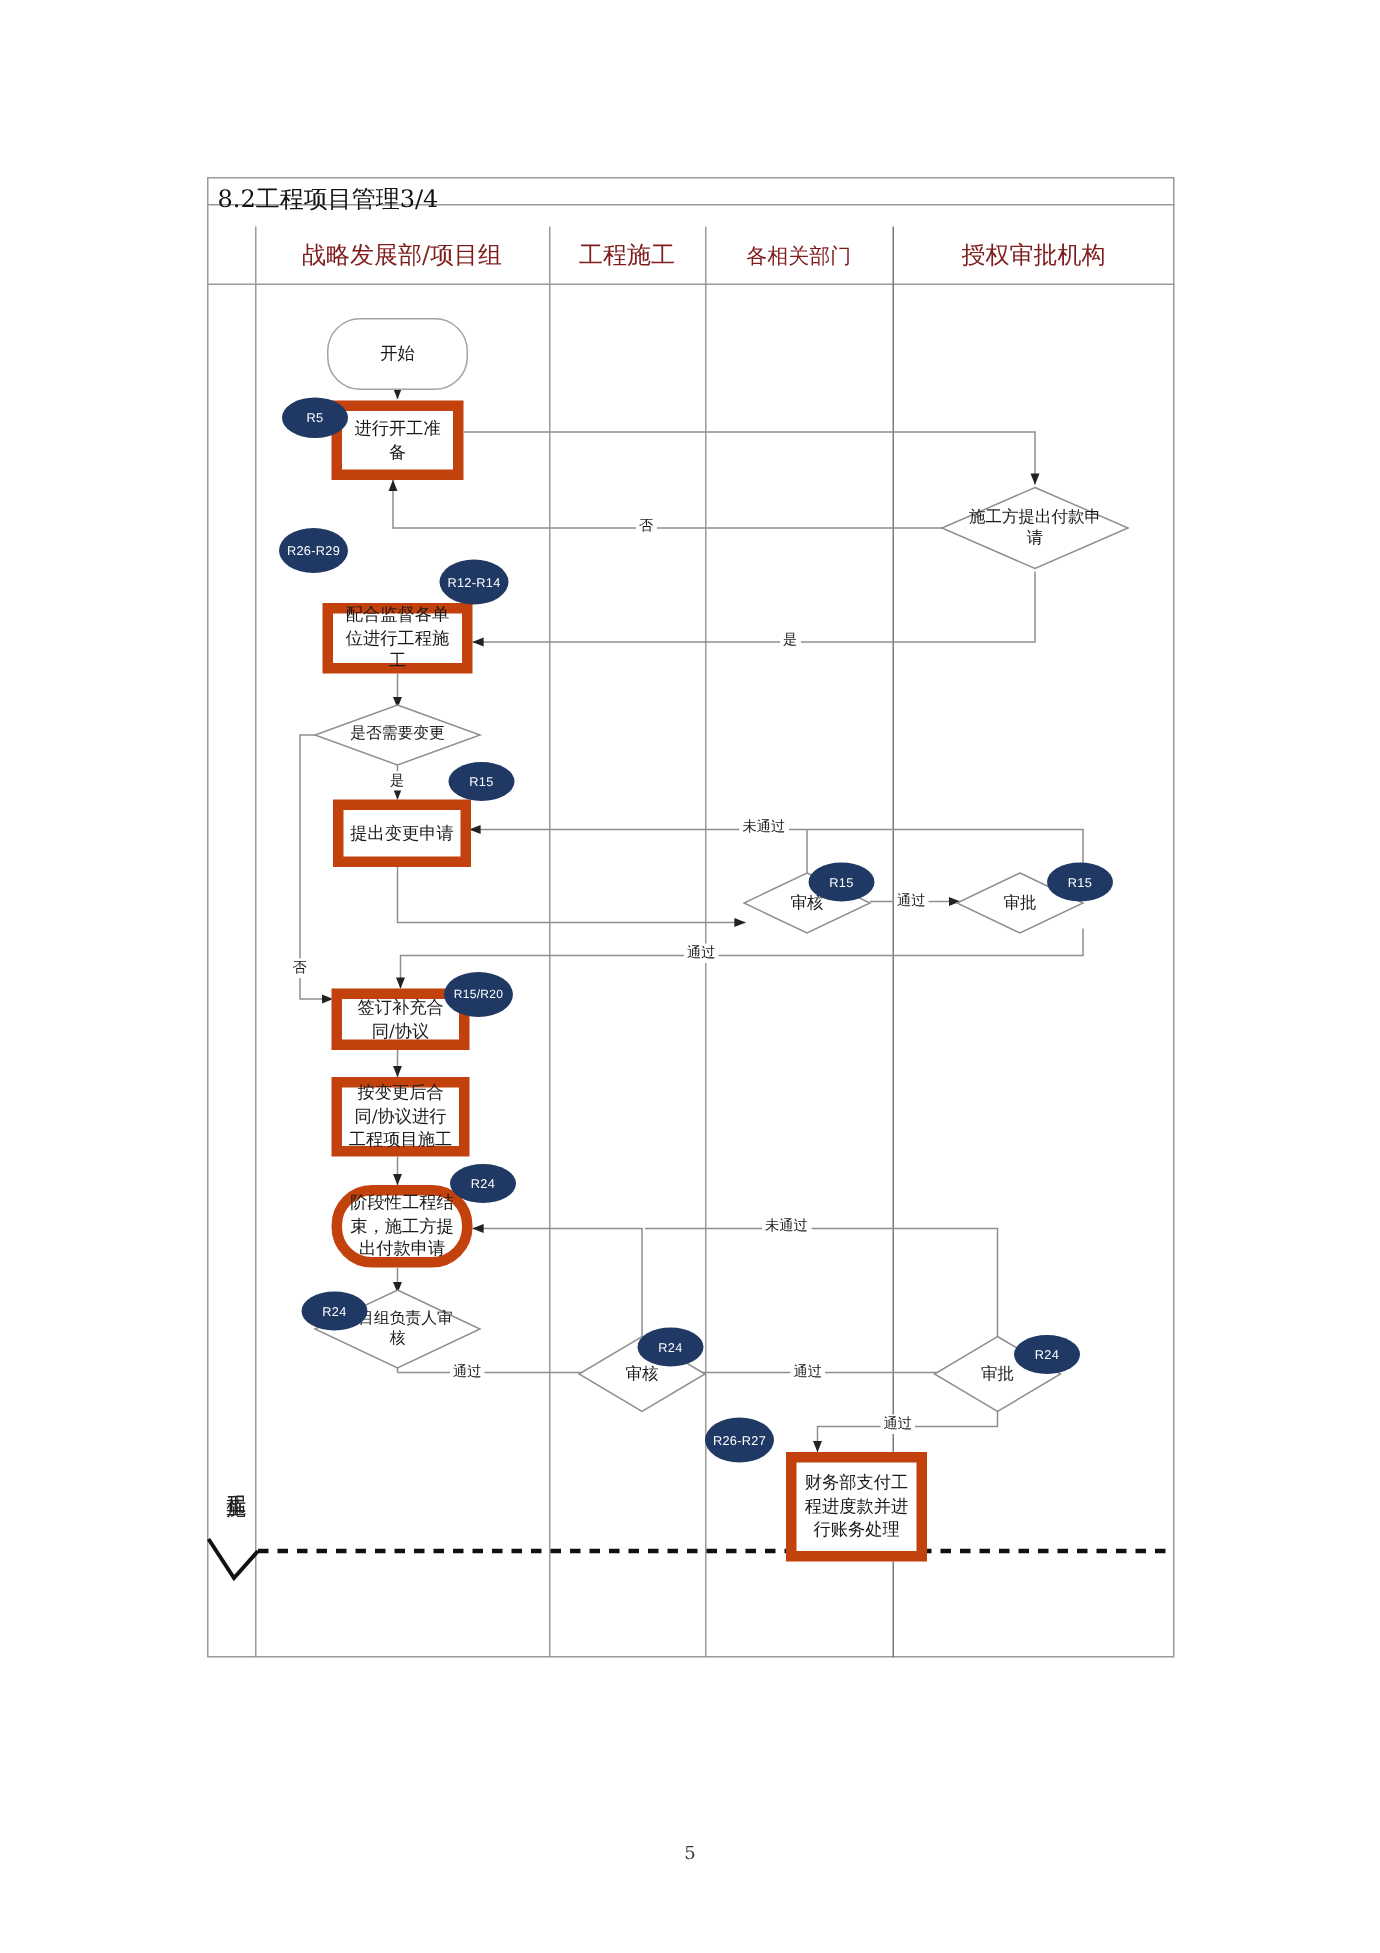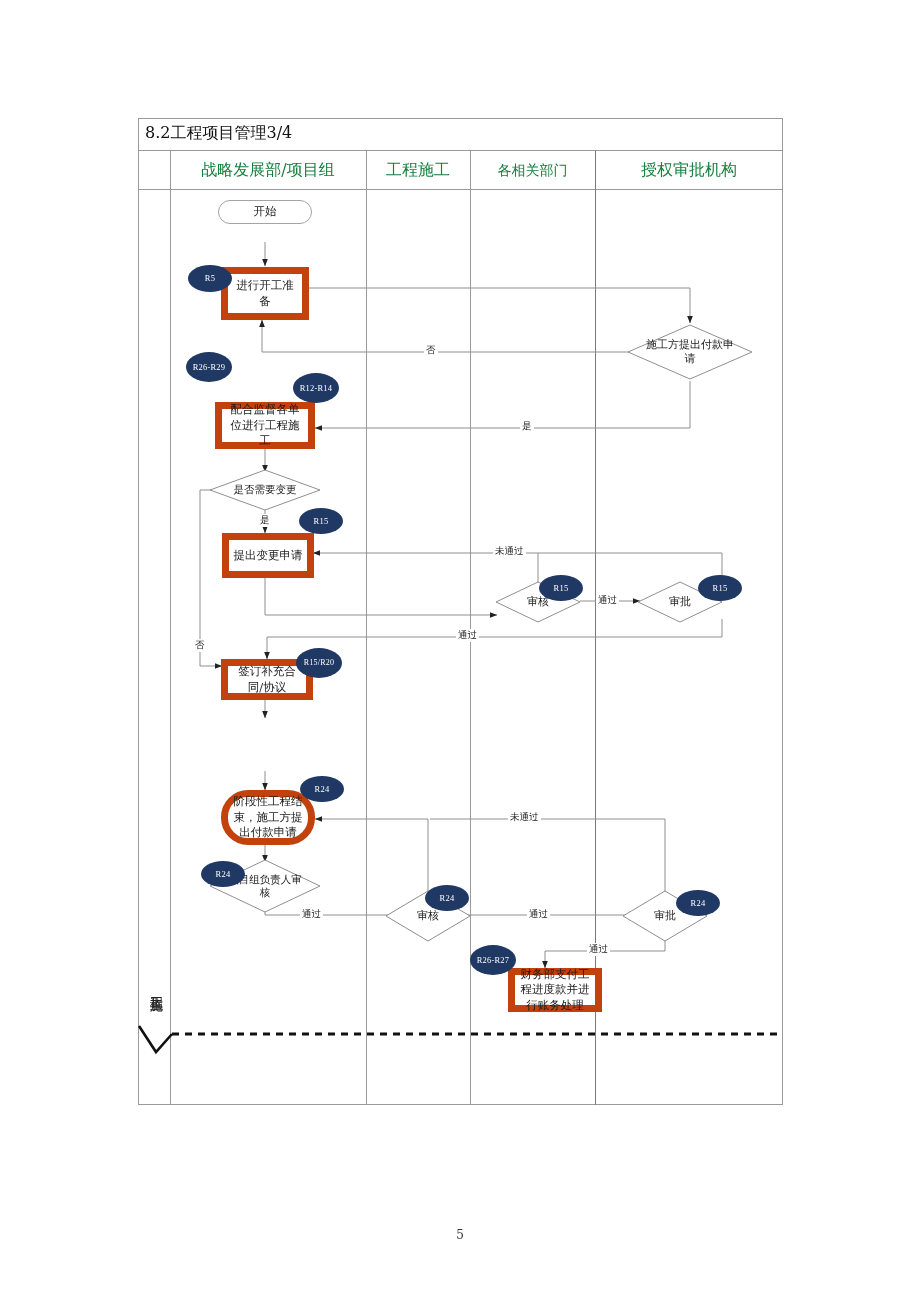--- a/index.html
+++ b/index.html
@@ -2,27 +2,27 @@
 <html><head>
 <meta charset="utf-8">
 <style>
   html,body{margin:0;padding:0;background:#ffffff;}
   body{width:920px;height:1302px;position:relative;font-family:"DejaVu Sans","Liberation Sans",sans-serif;color:#1a1a1a;}
   #page{position:absolute;left:0;top:0;width:920px;height:1302px;overflow:hidden;background:#fff;}
 
   
   #frame{position:absolute;left:138px;top:118px;width:645px;height:987px;border:1px solid #9a9a9a;box-sizing:border-box;}
 
-  #titlebar{position:absolute;left:138px;top:118px;width:645px;height:33px;box-sizing:border-box;border-bottom:1px solid #9a9a9a;}
+  #titlebar{position:absolute;left:138px;top:118px;width:645px;height:19px;box-sizing:border-box;border-bottom:1px solid #9a9a9a;}
   #titletext{position:absolute;left:7px;top:5px;font-size:16px;font-family:"DejaVu Serif","Liberation Serif",serif;letter-spacing:0px;white-space:nowrap;color:#111;}
 
   
   #headrow{position:absolute;left:138px;top:151px;width:645px;height:39px;box-sizing:border-box;border-bottom:1px solid #9a9a9a;}
   .lane-head{position:absolute;top:0;height:39px;display:flex;align-items:center;justify-content:center;
-             font-family:"DejaVu Serif","Liberation Serif",serif;font-size:16px;color:#15803d;white-space:nowrap;}
+             font-family:"DejaVu Serif","Liberation Serif",serif;font-size:16px;color:#7f1d1d;white-space:nowrap;}
 
   
   .vsep{position:absolute;top:151px;width:1px;background:#9a9a9a;}
   .vsep.strong{background:#7a7a7a;}
 
   
   #phase-label{position:absolute;left:146px;top:940px;width:20px;height:95px;
                writing-mode:vertical-rl;text-orientation:upright;
                font-family:"DejaVu Serif","Liberation Serif",serif;font-size:13px;color:#222;
                display:flex;align-items:center;justify-content:center;letter-spacing:1px;}
@@ -32,21 +32,21 @@
 
   
   .node{position:absolute;box-sizing:border-box;display:flex;align-items:center;justify-content:center;
         text-align:center;font-family:"DejaVu Serif","Liberation Serif",serif;font-size:11.5px;line-height:1.35;
         color:#1a1a1a;background:#fff;}
   .proc{border:7px solid #c2410c;padding:2px 3px;}
   .term{border:1px solid #a3a3a3;border-radius:22px;}
 
   
   .badge{position:absolute;display:flex;align-items:center;justify-content:center;text-align:center;
-         border-radius:50%;background:#1f3864;color:#fff;font-family:Liberation Serif, serif;
+         border-radius:50%;background:#1f3864;color:#fff;font-family:Liberation Sans, sans-serif;
          font-size:8.5px;line-height:1.05;letter-spacing:.2px;z-index:6;}
 
   
   .elabel{position:absolute;background:#fff;padding:0 2px;font-family:"DejaVu Serif","Liberation Serif",serif;
           font-size:9.5px;color:#1a1a1a;white-space:nowrap;z-index:5;}
 
   
   .dtext{position:absolute;display:flex;align-items:center;justify-content:center;text-align:center;
          font-family:"DejaVu Serif","Liberation Serif",serif;font-size:11px;line-height:1.25;color:#1a1a1a;z-index:4;}
 
@@ -151,34 +151,35 @@
   </svg>
 
   <div class="dtext" style="left:646px;top:334px;width:88px;height:36px;">施工方提出付款申请</div>
   <div class="dtext" style="left:222px;top:478px;width:86px;height:24px;font-size:10.5px;">是否需要变更</div>
   <div class="dtext" style="left:513px;top:592px;width:50px;height:20px;">审核</div>
   <div class="dtext" style="left:655px;top:592px;width:50px;height:20px;">审批</div>
   <div class="dtext" style="left:224px;top:868px;width:82px;height:36px;font-size:10.5px;">项目组负责人审核</div>
   <div class="dtext" style="left:403px;top:906px;width:50px;height:20px;">审核</div>
   <div class="dtext" style="left:640px;top:906px;width:50px;height:20px;">审批</div>
 
-  <div class="node term" style="left:218px;top:200px;width:94px;height:24px;">开始</div>
+  <div class="node term" style="left:218px;top:212px;width:94px;height:48px;">开始</div>
 
   <div class="node proc" style="left:221px;top:267px;width:88px;height:53px;">进行开工准备</div>
 
   <div class="node proc" style="left:215px;top:402px;width:100px;height:47px;">配合监督各单位进行工程施工</div>
 
   <div class="node proc" style="left:222px;top:533px;width:92px;height:45px;">提出变更申请</div>
 
   <div class="node proc" style="left:221px;top:659px;width:92px;height:41px;">签订补充合同/协议</div>
 
+  <div class="node proc" style="left:221px;top:718px;width:92px;height:53px;">按变更后合同/协议进行工程项目施工</div>
 
   <div class="node proc" style="left:221px;top:790px;width:94px;height:55px;border-radius:27px;">阶段性工程结束，施工方提出付款申请</div>
 
-  <div class="node proc" style="left:508px;top:968px;width:94px;height:44px;">财务部支付工程进度款并进行账务处理</div>
+  <div class="node proc" style="left:524px;top:968px;width:94px;height:73px;">财务部支付工程进度款并进行账务处理</div>
 
   <div class="badge" style="left:188px;top:265px;width:44px;height:27px;">R5</div>
   <div class="badge" style="left:186px;top:352px;width:46px;height:30px;">R26-R29</div>
   <div class="badge" style="left:293px;top:373px;width:46px;height:30px;">R12-R14</div>
   <div class="badge" style="left:299px;top:508px;width:44px;height:26px;">R15</div>
   <div class="badge" style="left:539px;top:575px;width:44px;height:26px;">R15</div>
   <div class="badge" style="left:698px;top:575px;width:44px;height:26px;">R15</div>
   <div class="badge" style="left:296px;top:648px;width:46px;height:30px;font-size:8px;">R15/R20</div>
   <div class="badge" style="left:300px;top:776px;width:44px;height:26px;">R24</div>
   <div class="badge" style="left:201px;top:861px;width:44px;height:26px;">R24</div>

